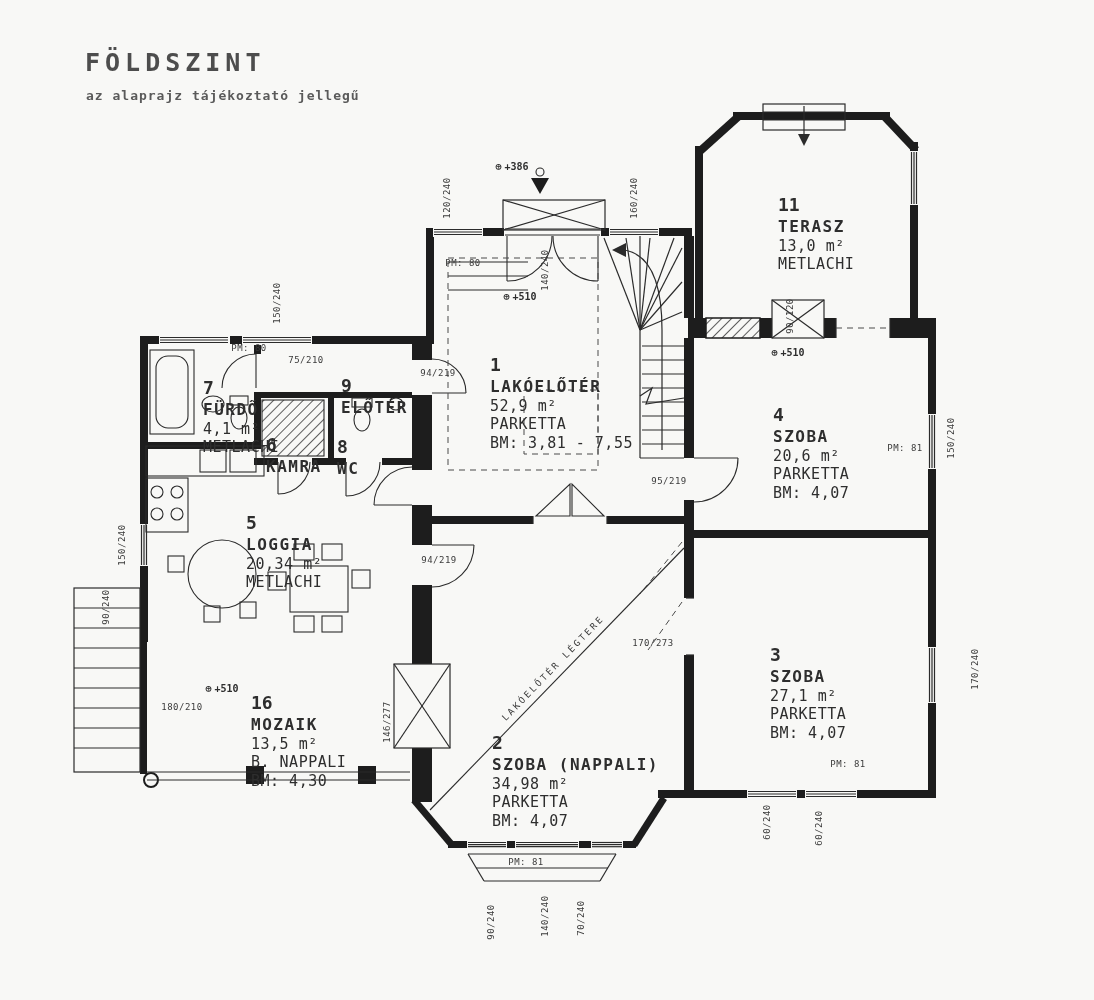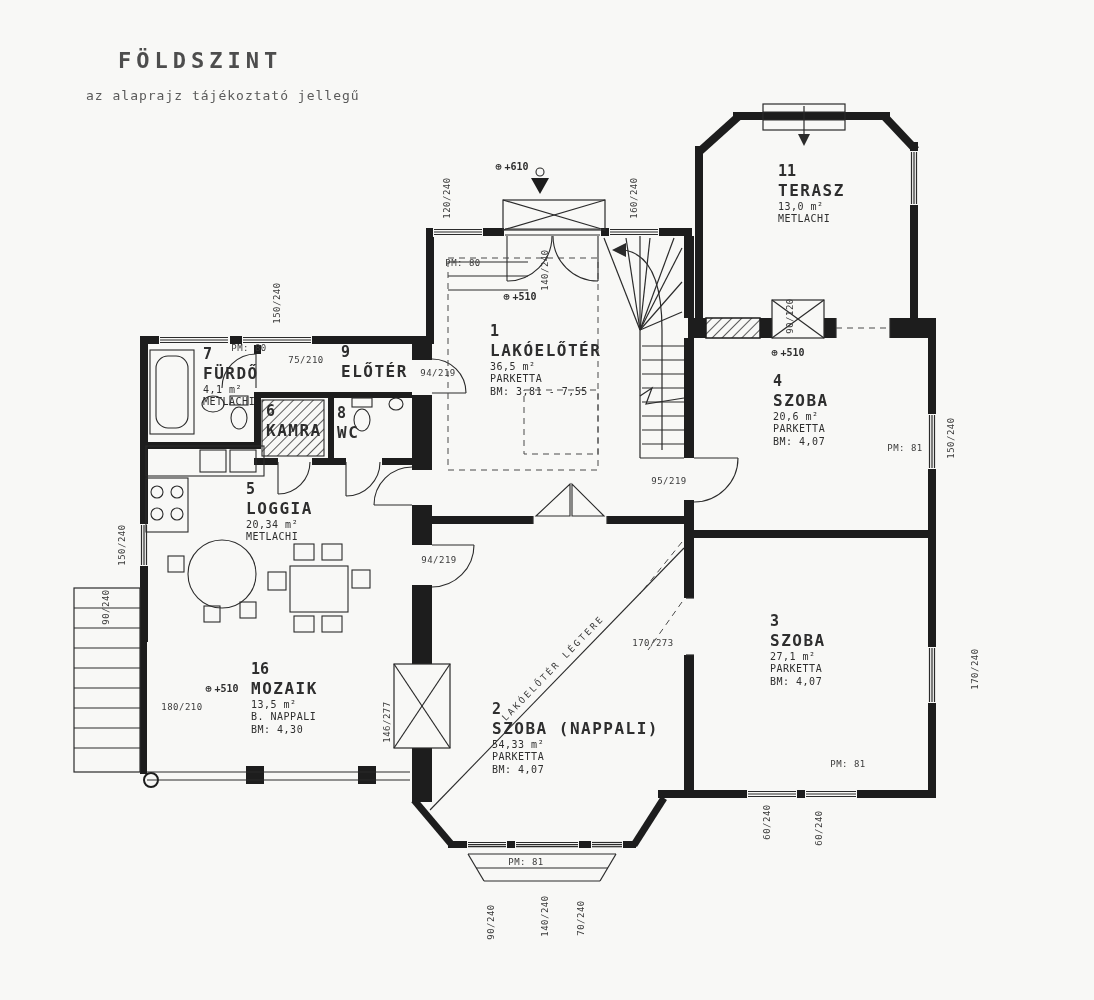--- a/index.html
+++ b/index.html
@@ -2,31 +2,31 @@
 <html><head>
 <meta charset="utf-8">
 <style>
   html,body{margin:0;padding:0;background:#fbfbfa;}
   #canvas{
     position:relative;width:1094px;height:1000px;background:#f8f8f6;
     overflow:hidden;font-family:"DejaVu Sans Mono","Liberation Mono",monospace;color:#333;
   }
   #plan-svg{position:absolute;left:0;top:0;}
   .hdr-title{
-    position:absolute;left:85px;top:48px;font-size:22px;font-weight:600;
-    letter-spacing:5px;color:#4d4d4d;margin-left:33px;
+    position:absolute;left:85px;top:48px;font-size:25px;font-weight:600;
+    letter-spacing:5px;color:#4d4d4d;
   }
   .hdr-sub{
-    position:absolute;left:86px;top:88px;font-size:13px;font-weight:normal;
+    position:absolute;left:86px;top:88px;font-size:13px;font-weight:bold;
     letter-spacing:1px;color:#5a5a5a;
   }
   .room-label{position:absolute;line-height:1.25;color:#2e2e2e;}
-  .rn{font-size:15px;font-weight:bold;}
+  .rn{font-size:18px;font-weight:bold;margin-top:32px;}
   .rname{font-size:16px;font-weight:bold;letter-spacing:1.5px;}
-  .rsub{font-size:10px;letter-spacing:.5px;}
+  .rsub{font-size:15px;letter-spacing:.5px;}
   .dim{
     position:absolute;font-size:9px;letter-spacing:.5px;white-space:nowrap;
     color:#3a3a3a;transform:translate(-50%,-50%);
   }
   .dim.v{transform:translate(-50%,-50%) rotate(-90deg);}
   .lvl{
     position:absolute;transform:translate(-50%,-50%);display:flex;gap:3px;
     font-size:10px;font-weight:bold;color:#2e2e2e;white-space:nowrap;
   }
   .diag-note{
@@ -346,28 +346,28 @@
       <polygon points="531,178 549,178 540,194" fill="#1d1d1d" stroke="none"></polygon>
     </g>
   </svg>
 
   <div class="hdr-title">FÖLDSZINT</div>
   <div class="hdr-sub">az alaprajz tájékoztató jellegű</div>
 
   <div class="room-label" style="left:490px;top:322px">
     <div class="rn">1</div>
     <div class="rname">LAKÓELŐTÉR</div>
-    <div class="rsub">36,5 m²</div>
+    <div class="rsub">52,9 m²</div>
     <div class="rsub">PARKETTA</div>
     <div class="rsub">BM: 3,81 - 7,55</div>
   </div>
   <div class="room-label" style="left:492px;top:700px">
     <div class="rn">2</div>
     <div class="rname">SZOBA (NAPPALI)</div>
-    <div class="rsub">54,33 m²</div>
+    <div class="rsub">34,98 m²</div>
     <div class="rsub">PARKETTA</div>
     <div class="rsub">BM: 4,07</div>
   </div>
   <div class="room-label" style="left:770px;top:612px">
     <div class="rn">3</div>
     <div class="rname">SZOBA</div>
     <div class="rsub">27,1 m²</div>
     <div class="rsub">PARKETTA</div>
     <div class="rsub">BM: 4,07</div>
   </div>
@@ -411,21 +411,21 @@
   </div>
   <div class="room-label" style="left:778px;top:162px">
     <div class="rn">11</div>
     <div class="rname">TERASZ</div>
     <div class="rsub">13,0 m²</div>
     <div class="rsub">METLACHI</div>
   </div>
 
   <div class="lvl" style="left:512px;top:166px">
     <span>⊕</span>
-    <span>+610</span>
+    <span>+386</span>
   </div>
   <div class="lvl" style="left:520px;top:296px">
     <span>⊕</span>
     <span>+510</span>
   </div>
   <div class="lvl" style="left:788px;top:352px">
     <span>⊕</span>
     <span>+510</span>
   </div>
   <div class="lvl" style="left:222px;top:688px">

